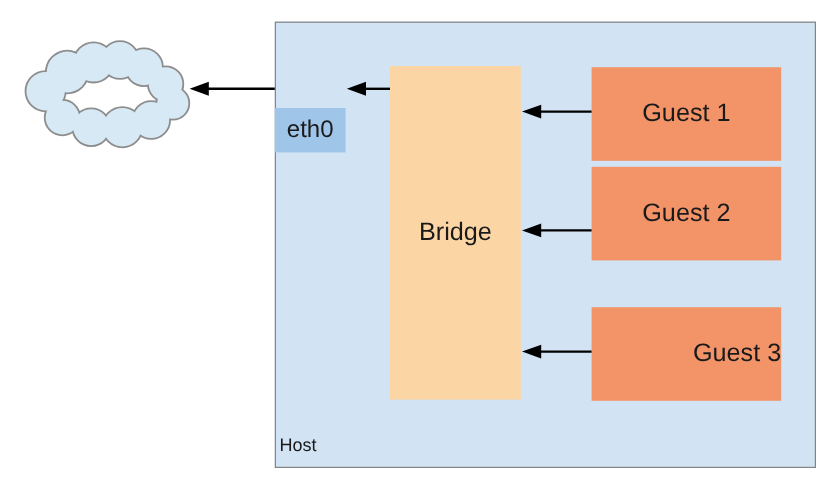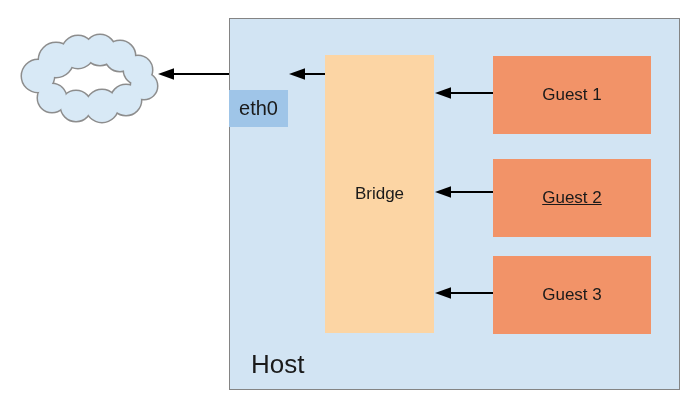--- a/index.html
+++ b/index.html
@@ -26,30 +26,30 @@
   .host {
     position: absolute;
     left: 229px; top: 18px;
     width: 451px; height: 372px;
     background: var(--host-bg);
     border: 1.5px solid var(--host-border);
     box-sizing: border-box;
   }
   .host-label {
     position: absolute;
-    left: 21px; bottom: 9px;
-    font-size: 26px;
+    left: 3px; bottom: 9px;
+    font-size: 15px;
     margin-top: 32px;
   }
   .node {
     position: absolute;
     display: flex;
     align-items: center;
     justify-content: center;
-    font-size: 17px;
+    font-size: 21px;
     box-sizing: border-box;
   }
   .eth0 {
     left: 229px; top: 58px;
     width: 59px; height: 37px;
     background: var(--eth0-bg);
     font-size: 20px;
     margin-top: 32px;
   }
   .bridge {
@@ -57,22 +57,22 @@
     width: 109px; height: 278px;
     background: var(--bridge-bg);
     justify-content: center;
   }
   .guest {
     left: 493px;
     width: 158px; height: 78px;
     background: var(--guest-bg);
   }
   .guest1 { top: 56px; }
-  .guest2 { top: 159px; text-decoration: underline; }
-  .guest3 { top: 256px; }
+  .guest2 { top: 139px; }
+  .guest3 { top: 256px; justify-content: flex-end; }
   .overlay {
     position: absolute;
     left: 0; top: 0;
     width: 697px; height: 410px;
     pointer-events: none;
   }
   .cloud-svg {
     position: absolute;
     left: 14px; top: 28px;
     width: 152px; height: 100px;

